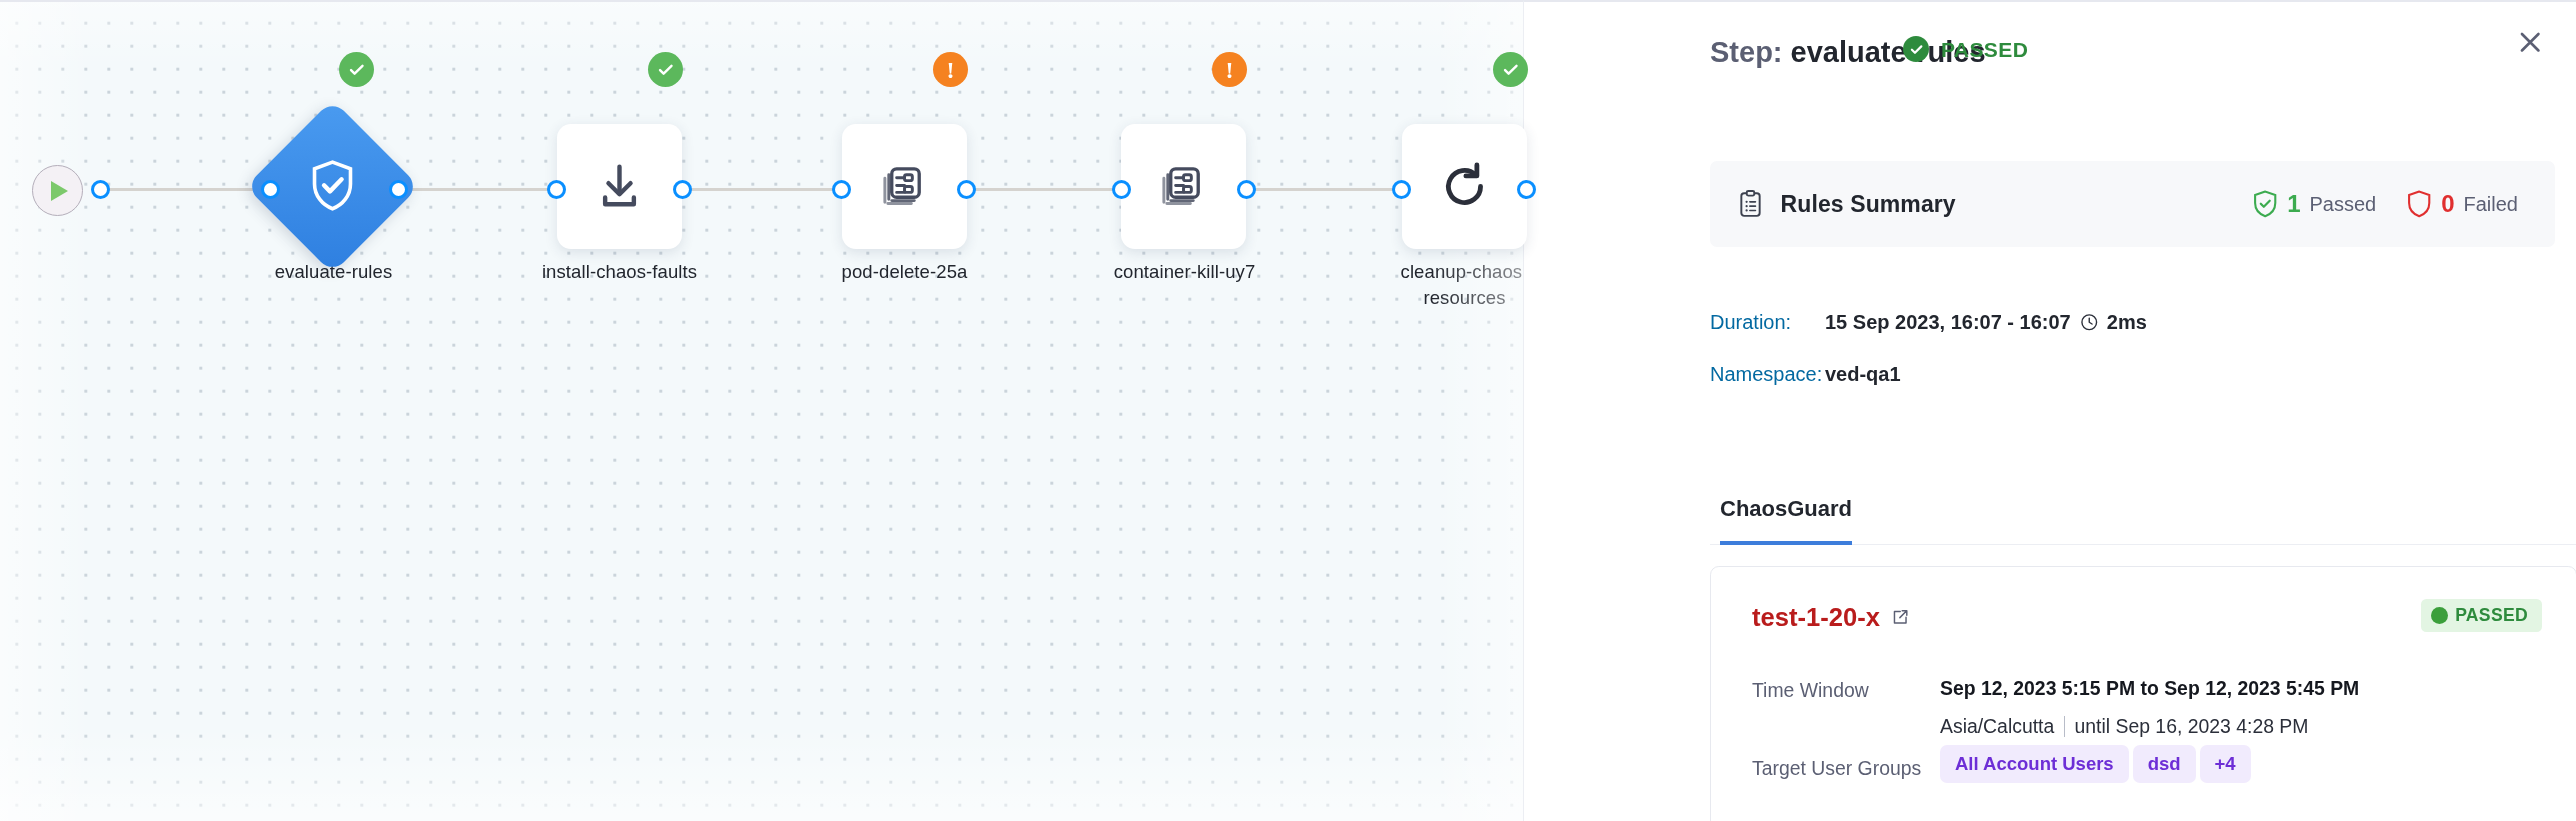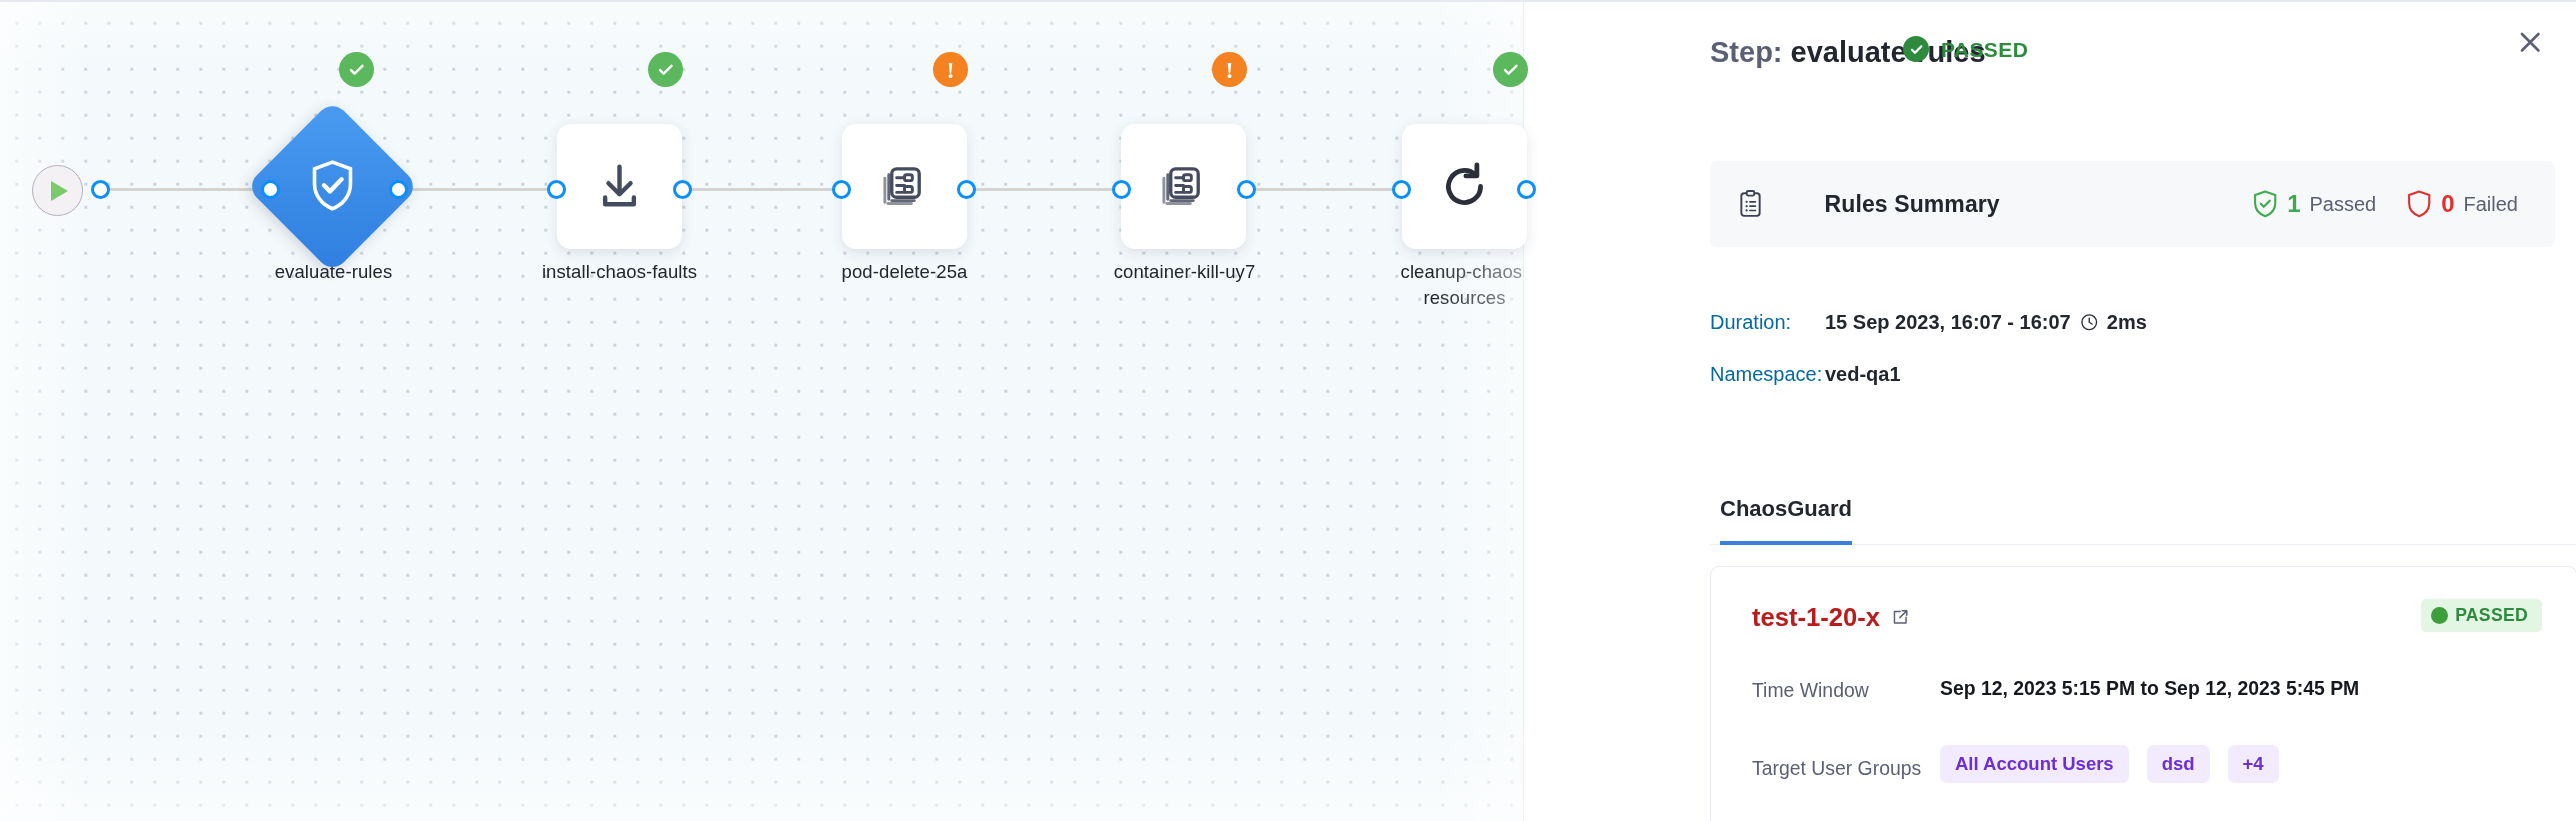--- a/index.html
+++ b/index.html
@@ -114,21 +114,21 @@
   }
   .close-btn svg { width: 26.4px; height: 26.4px; }
 
   
   .rules-summary {
     position: absolute; left: 186px; top: 159px;
     width: 845px; height: 86px;
     background: #f7f8fa; border-radius: 7px;
     display: flex; align-items: center;
   }
-  .rs-left { display: flex; align-items: center; margin-left: 28px; gap: 44px; }
+  .rs-left { display: flex; align-items: center; margin-left: 28px; }
   .rs-left .label { font-size: 23px; color: #22262e; font-weight: 700; margin-left: 17.6px; letter-spacing: 0.1px; }
   .rs-right { margin-left: auto; margin-right: 37px; display: flex; align-items: center; gap: 30px; }
   .rs-stat { display: flex; align-items: center; gap: 8.8px; }
   .rs-stat .num { font-size: 24px; font-weight: 700; }
   .rs-stat .word { font-size: 20px; color: #5b5f73; }
   .num-pass { color: #3cab4f; }
   .num-fail { color: #e02f2f; }
 
   
   .meta-row { position: absolute; left: 186px; font-size: 20px; }
@@ -166,21 +166,21 @@
   .guard-status .dot { width: 17px; height: 17px; border-radius: 50%; background: #3c9f3c; }
   .guard-status .txt { font-size: 17.6px; font-weight: 700; color: #2e8b3d; letter-spacing: 0.3px; }
 
   .gkv { position: absolute; font-size: 19.4px; }
   .gkv-key { color: #5b5f73; }
   .gkv-val { color: #15181f; }
   .gkv-val b { font-weight: 700; }
   .gkv-sub { color: #2b2f3a; font-size: 19.4px; }
   .divider-v { display:inline-block; width:0.9px; height: 21px; background:#b8bcc8; margin: 0 9.7px; vertical-align: -4.4px;}
 
-  .chips { position: absolute; display: flex; gap: 18px; align-items: center; }
+  .chips { position: absolute; display: flex; gap: 4px; align-items: center; }
   .chip {
     background: #f1ebfd; color: #6d2ed6; border-radius: 7px;
     padding: 8px 15px; font-size: 18.5px; font-weight: 600; white-space: nowrap;
   }
 </style>
 </head>
 <body>
 
 <div id="root">
 
@@ -362,20 +362,23 @@
       </div>
       <div class="guard-status">
         <span class="dot"></span>
         <span class="txt">PASSED</span>
       </div>
 
       <div class="gkv gkv-key" style="left:41px; top:112px;">Time Window</div>
       <div class="gkv gkv-val" style="left:229px; top:110px;">
         <b>Sep 12, 2023 5:15 PM to Sep 12, 2023 5:45 PM</b>
       </div>
+      <div class="gkv gkv-sub" style="left:229px; top:148px;">
+        <span>Asia/Calcutta</span><span class="divider-v"></span><span>until Sep 16, 2023 4:28 PM</span>
+      </div>
 
       <div class="gkv gkv-key" style="left:41px; top:190px;">Target User Groups</div>
       <div class="chips" style="left:229px; top:178px;">
         <span class="chip">All Account Users</span>
         <span class="chip">dsd</span>
         <span class="chip">+4</span>
       </div>
     </div>
 
   </div>

